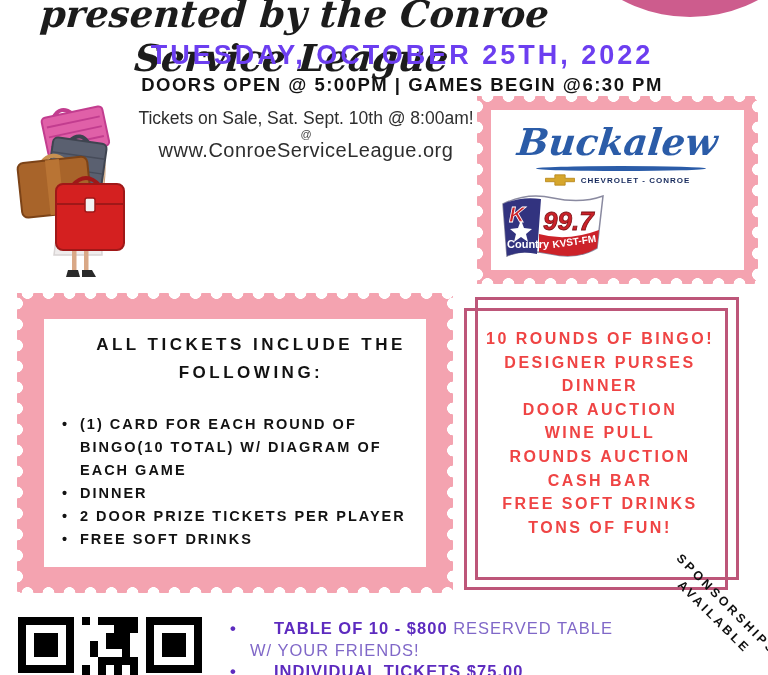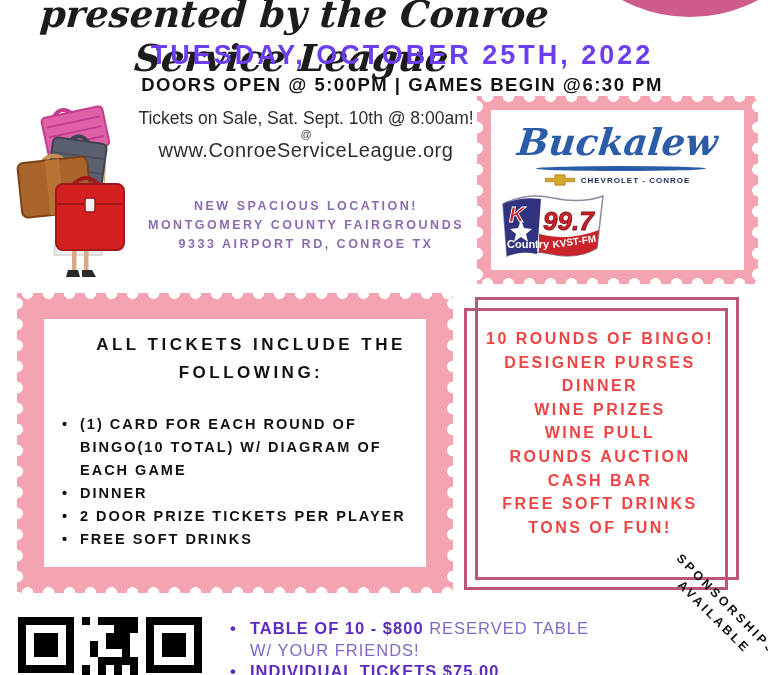--- a/index.html
+++ b/index.html
@@ -72,21 +72,21 @@
   .feat-rect{position:absolute;border:3px solid #bd5679;background:transparent;}
   .feat-rect.a{left:475px;top:297px;width:258px;height:277px;}
   .feat-rect.b{left:464px;top:308px;width:258px;height:276px;}
   .feat-text{position:absolute;left:470px;top:327px;width:260px;text-align:center;
     color:#ef4444;font-weight:800;font-size:16px;letter-spacing:2.5px;line-height:23.6px;}
   
   .qr{position:absolute;left:18px;top:617px;width:184px;height:70px;}
   .pricing{position:absolute;left:228px;top:618px;width:445px;font-size:16.5px;letter-spacing:1px;line-height:21.5px;}
   .pricing .row{position:relative;padding-left:22px;}
   .pricing .row::before{content:"•";position:absolute;left:2px;color:#5d2bbf;font-weight:800;}
-  .p-bold{font-weight:800;color:#5d2bbf;}
+  .p-bold{font-weight:800;color:#5d2bbf;margin-left:24px;}
   .p-light{font-weight:400;color:#8068c8;}
   .sponsorship{
     position:absolute;left:648px;top:598px;width:170px;text-align:center;
     transform:rotate(45deg);transform-origin:50% 0;
     font-weight:800;font-size:12.5px;letter-spacing:3px;line-height:18px;color:#111;
   }
 </style>
 </head>
 <body>
 
@@ -137,25 +137,20 @@
       <rect x="71" y="98" width="10" height="14" rx="2" fill="#f3f3f3" stroke="#a01818" stroke-width="1.5"></rect>
     </g>
   </svg>
 
   <div class="tickets-block">
     <div class="on-sale">Tickets on Sale, Sat. Sept. 10th @ 8:00am!</div>
     <div class="at-sym">@</div>
     <div class="website">www.ConroeServiceLeague.org</div>
   </div>
 
-  <div class="location-block">
-    <div>NEW SPACIOUS LOCATION!</div>
-    <div>MONTGOMERY COUNTY FAIRGROUNDS</div>
-    <div>9333 AIRPORT RD, CONROE TX</div>
-  </div>
 
   <div class="stamp stamp-sponsor">
     <div class="inner">
       <div class="buckalew-name">Buckalew</div>
       <div class="buckalew-swash"></div>
       <div class="chev-line">
         <svg width="30" height="12" viewBox="0 0 34 14">
           <polygon points="0,5 11,5 11,1 23,1 23,5 34,5 34,9 23,9 23,13 11,13 11,9 0,9" fill="#d6a62c" stroke="#b8881c" stroke-width="1"></polygon>
         </svg>
         <span class="chev-sub">CHEVROLET - CONROE</span>
@@ -188,21 +183,21 @@
       </ul>
     </div>
   </div>
 
   <div class="feat-rect a"></div>
   <div class="feat-rect b"></div>
   <div class="feat-text">
     <div>10 ROUNDS OF BINGO!</div>
     <div>DESIGNER PURSES</div>
     <div>DINNER</div>
-    <div>WINE PRIZES</div>
+    <div>DOOR AUCTION</div>
     <div>WINE PULL</div>
     <div>ROUNDS AUCTION</div>
     <div>CASH BAR</div>
     <div>FREE SOFT DRINKS</div>
     <div>TONS OF FUN!</div>
   </div>
 
   <svg class="qr" id="qr-svg" viewBox="0 0 184 70">
       <rect x="64" y="0" width="8" height="8" fill="#000"></rect>
       <rect x="80" y="0" width="8" height="8" fill="#000"></rect>

